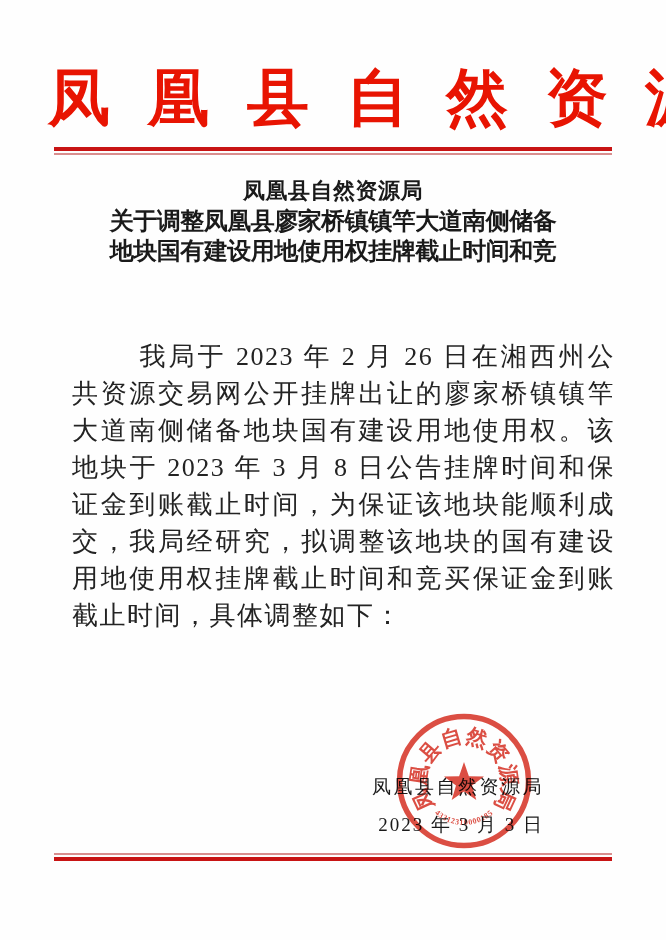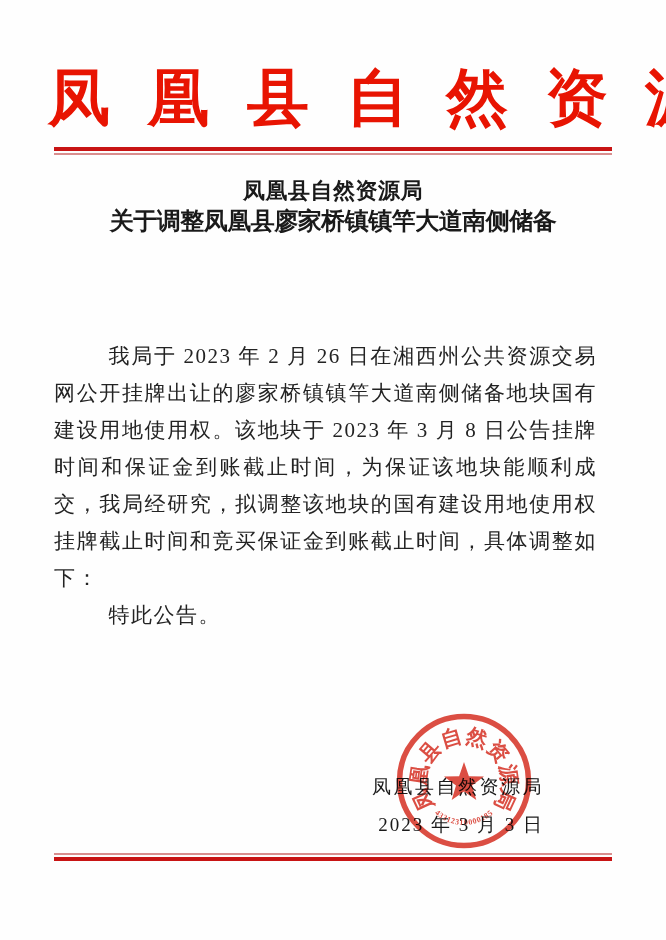--- a/index.html
+++ b/index.html
@@ -31,23 +31,23 @@
   .doc-title{
     top:176px;left:0;width:666px;
     text-align:center;color:var(--ink);
     font-weight:bold;line-height:30px;
   }
   .doc-title .t-line1{font-size:22px;letter-spacing:0.5px;}
   .doc-title .t-line{font-size:24px;letter-spacing:-0.5px;text-align:center;}
 
   
   .doc-body{
-    top:338px;left:54px;width:543px;
+    top:338px;left:72px;width:543px;
     color:var(--body-ink);
-    font-size:21px;line-height:37px;letter-spacing:1.5px;
+    font-size:26px;line-height:37px;letter-spacing:1.5px;
     text-align:justify;
   }
   .doc-body p{margin:0;text-indent:2.6em;}
 
   
   .signature{
     top:768px;left:372px;
     color:var(--ink);
     font-size:19px;line-height:38px;
     white-space:nowrap;
@@ -70,25 +70,25 @@
 
 <div class="abs rule header-rule">
   <div class="bar-thick"></div>
   <div class="gap"></div>
   <div class="bar-thin"></div>
 </div>
 
 <div class="abs doc-title">
   <div class="t-line1">凤凰县自然资源局</div>
   <div class="t-line">关于调整凤凰县廖家桥镇镇竿大道南侧储备</div>
+  <div class="t-line">地块国有建设用地使用权挂牌截止时间和竞</div>
 </div>
 
 <div class="abs doc-body">
   <p>我局于 2023 年 2 月 26 日在湘西州公共资源交易网公开挂牌出让的廖家桥镇镇竿大道南侧储备地块国有建设用地使用权。该地块于 2023 年 3 月 8 日公告挂牌时间和保证金到账截止时间，为保证该地块能顺利成交，我局经研究，拟调整该地块的国有建设用地使用权挂牌截止时间和竞买保证金到账截止时间，具体调整如下：</p>
-  <p>特此公告。</p>
 </div>
 
 <svg class="abs seal" viewBox="0 0 150 150">
   <circle cx="75" cy="75" r="64.5" fill="none" stroke="#d7362a" stroke-width="5.5"></circle>
 
   <g>
     <text class="arc-char" x="75" y="37" text-anchor="middle" transform="rotate(-115 75 75)">凤</text>
     <text class="arc-char" x="75" y="37" text-anchor="middle" transform="rotate(-82.1 75 75)">凰</text>
     <text class="arc-char" x="75" y="37" text-anchor="middle" transform="rotate(-49.3 75 75)">县</text>
     <text class="arc-char" x="75" y="37" text-anchor="middle" transform="rotate(-16.4 75 75)">自</text>

